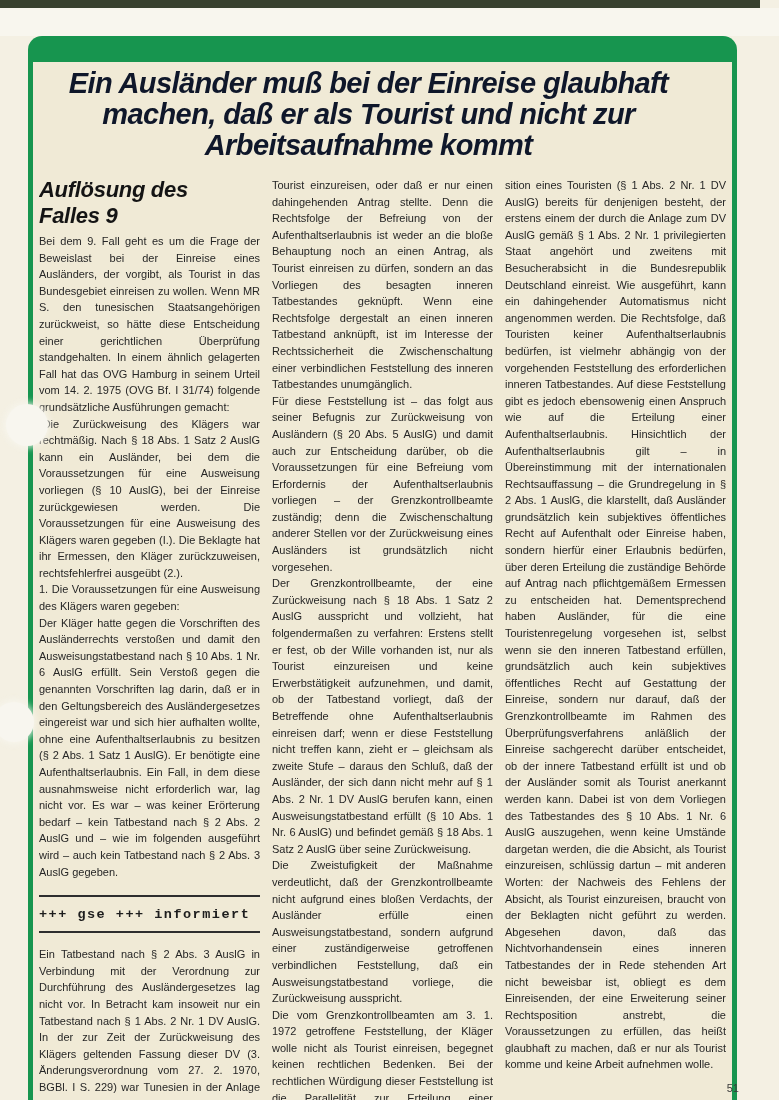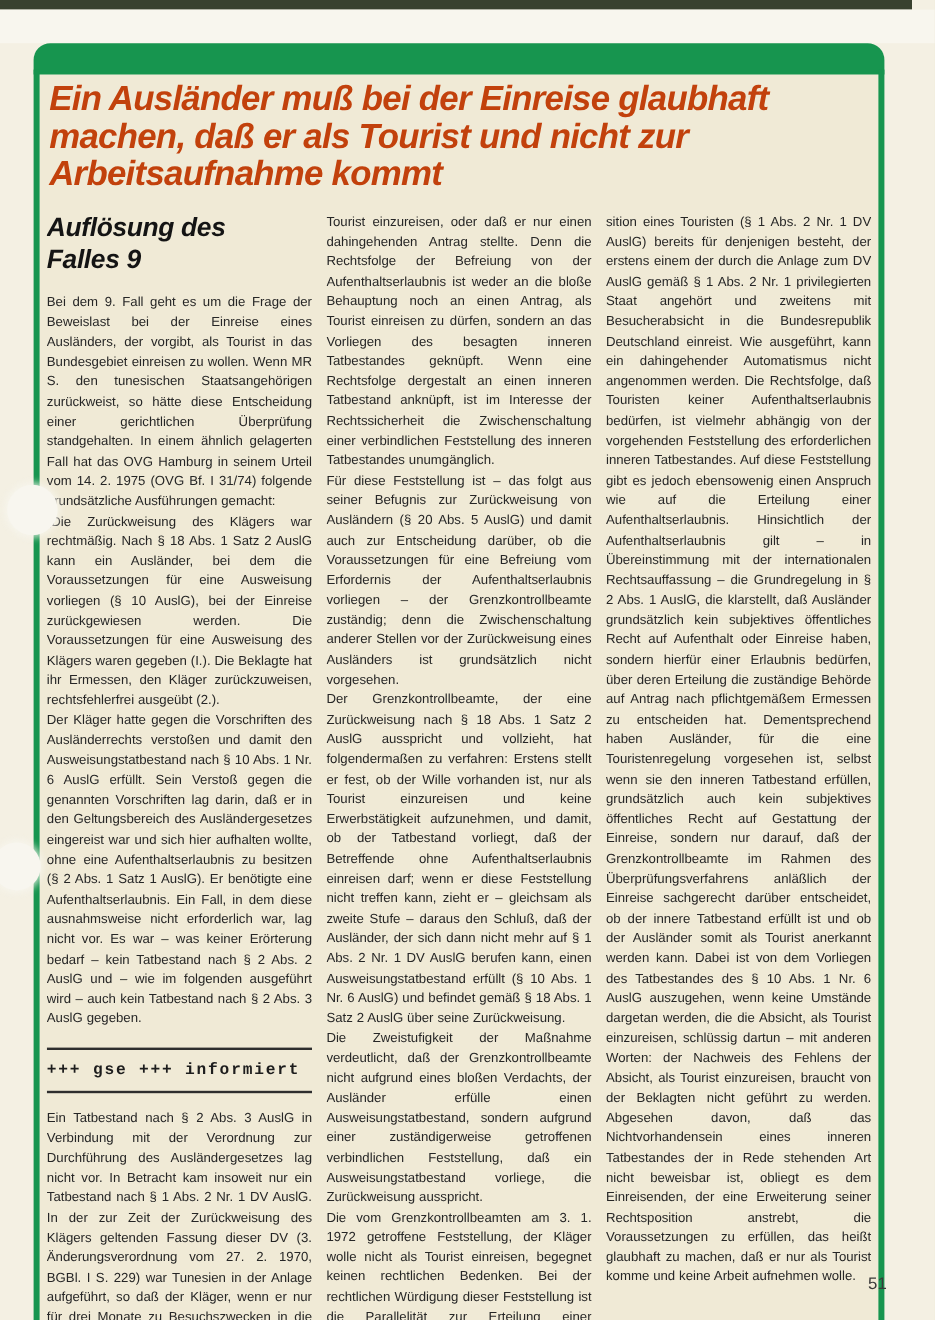--- a/index.html
+++ b/index.html
@@ -15,42 +15,42 @@
   .rail{position:absolute;top:58px;bottom:0;width:5px;background:#17954f;z-index:1;}
   .rail-left{left:28px;}
   .rail-right{left:732px;}
   .content{
     position:absolute;left:33px;top:62px;width:699px;bottom:0;
     background:#f0ead6;overflow:hidden;z-index:0;
   }
   h1.title{
     margin:6px 10px 0 8px;max-width:655px;
     font-size:29px;line-height:31px;font-weight:bold;font-style:italic;
-    letter-spacing:-0.6px;color:#c2410c;
+    letter-spacing:-0.6px;color:#0f172a;text-align:center;
   }
   .cols{display:flex;gap:12px;margin:16px 6px 0 6px;height:940px;overflow:hidden;}
   .col{flex:0 0 221px;width:221px;overflow:hidden;}
   h2.section{
     font-size:22px;line-height:26px;font-weight:bold;font-style:italic;
-    letter-spacing:-0.3px;color:#141414;margin:0 0 15px 0;max-width:190px;
+    letter-spacing:-0.3px;color:#141414;margin:0 0 4px 0;max-width:190px;
   }
   p.body{
     margin:0;font-size:11px;line-height:16.6px;text-align:justify;
     hyphens:auto;-webkit-hyphens:auto;word-spacing:0.2px;
   }
   .ticker-block{margin:15px 0 13px 0;}
   .rule{border-top:2px solid #2e2e2e;height:0;}
   .ticker{
     font-family:"Liberation Mono", monospace;font-weight:bold;
     font-size:13.5px;letter-spacing:1.5px;text-align:center;
     padding:10px 0 9px 0;color:#1d1d1d;white-space:nowrap;
   }
   .page-num{
-    position:absolute;right:40px;bottom:23px;z-index:2;
-    font-size:14px;font-weight:normal;color:#3a3a3a;
+    position:absolute;right:40px;bottom:6px;z-index:2;
+    font-size:11px;font-weight:normal;color:#3a3a3a;
   }
   .hole{position:absolute;border-radius:50%;background:#f8f6ef;z-index:3;box-shadow:0 0 6px 2px rgba(248,246,239,0.8);}
   .hole-1{left:6px;top:404px;width:42px;height:42px;}
   .hole-2{left:-6px;top:702px;width:40px;height:40px;}
 </style>
 </head>
 <body>
 
 <div class="top-edge"></div>
 <div class="top-margin"></div>
@@ -60,20 +60,21 @@
 
 <div class="content">
   <h1 class="title">Ein Ausländer muß bei der Einreise glaubhaft machen, daß er als Tourist und nicht zur Arbeitsaufnahme kommt</h1>
 
   <div class="cols">
 
     <div class="col">
       <h2 class="section">Auflösung des Falles 9</h2>
       <p class="body">Bei dem 9. Fall geht es um die Frage der Beweislast bei der Einreise eines Ausländers, der vorgibt, als Tourist in das Bundesgebiet einreisen zu wollen. Wenn MR S. den tunesischen Staatsangehörigen zurückweist, so hätte diese Entscheidung einer gerichtlichen Überprüfung standgehalten. In einem ähnlich gelagerten Fall hat das OVG Hamburg in seinem Urteil vom 14. 2. 1975 (OVG Bf. I 31/74) folgende grundsätzliche Ausführungen gemacht:</p>
       <p class="body">„Die Zurückweisung des Klägers war rechtmäßig. Nach § 18 Abs. 1 Satz 2 AuslG kann ein Ausländer, bei dem die Voraussetzungen für eine Ausweisung vorliegen (§ 10 AuslG), bei der Einreise zurückgewiesen werden. Die Voraussetzungen für eine Ausweisung des Klägers waren gegeben (I.). Die Beklagte hat ihr Ermessen, den Kläger zurückzuweisen, rechtsfehlerfrei ausgeübt (2.).</p>
+      <p class="body">1. Die Voraussetzungen für eine Ausweisung des Klägers waren gegeben:</p>
       <p class="body">Der Kläger hatte gegen die Vorschriften des Ausländerrechts verstoßen und damit den Ausweisungstatbestand nach § 10 Abs. 1 Nr. 6 AuslG erfüllt. Sein Verstoß gegen die genannten Vorschriften lag darin, daß er in den Geltungsbereich des Ausländergesetzes eingereist war und sich hier aufhalten wollte, ohne eine Aufenthaltserlaubnis zu besitzen (§ 2 Abs. 1 Satz 1 AuslG). Er benötigte eine Aufenthaltserlaubnis. Ein Fall, in dem diese ausnahmsweise nicht erforderlich war, lag nicht vor. Es war – was keiner Erörterung bedarf – kein Tatbestand nach § 2 Abs. 2 AuslG und – wie im folgenden ausgeführt wird – auch kein Tatbestand nach § 2 Abs. 3 AuslG gegeben.</p>
       <div class="ticker-block">
         <div class="rule"></div>
         <div class="ticker">+++ gse +++ informiert +</div>
         <div class="rule"></div>
       </div>
       <p class="body">Ein Tatbestand nach § 2 Abs. 3 AuslG in Verbindung mit der Verordnung zur Durchführung des Ausländergesetzes lag nicht vor. In Betracht kam insoweit nur ein Tatbestand nach § 1 Abs. 2 Nr. 1 DV AuslG. In der zur Zeit der Zurückweisung des Klägers geltenden Fassung dieser DV (3. Änderungsverordnung vom 27. 2. 1970, BGBl. I S. 229) war Tunesien in der Anlage aufgeführt, so daß der Kläger, wenn er nur für drei Monate zu Besuchszwecken in die Bundesrepublik Deutschland einreisen und hier keiner Erwerbstätigkeit nachgehen wollte, keine Aufenthaltserlaubnis benötigte. Ob er den erforderlichen inneren Tatbestand führte, bedurfte der Feststellung. Es genügte nicht, daß er behauptete, als</p>
     </div>
 
     <div class="col">

